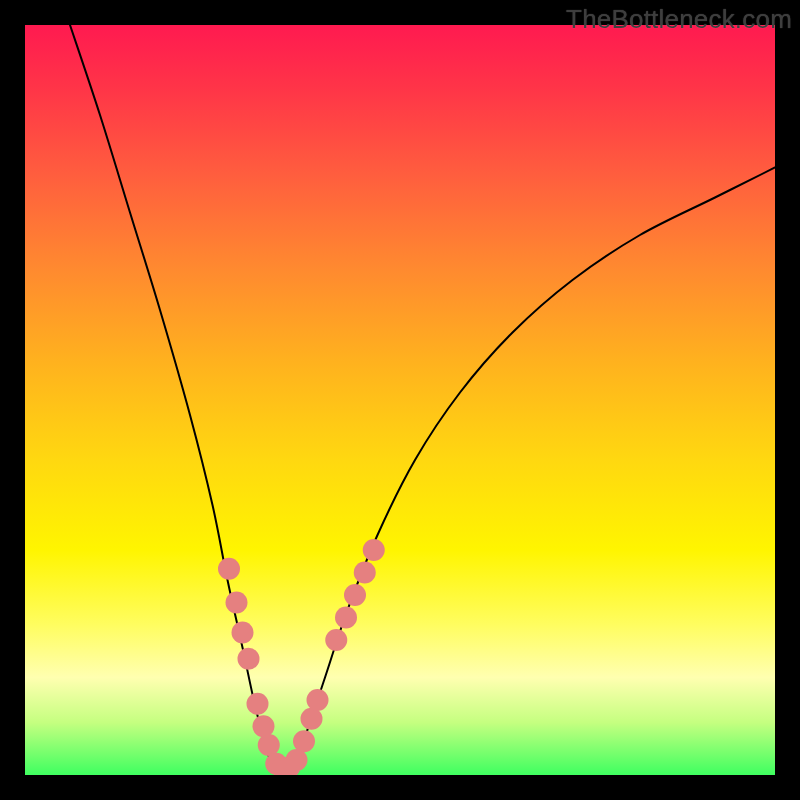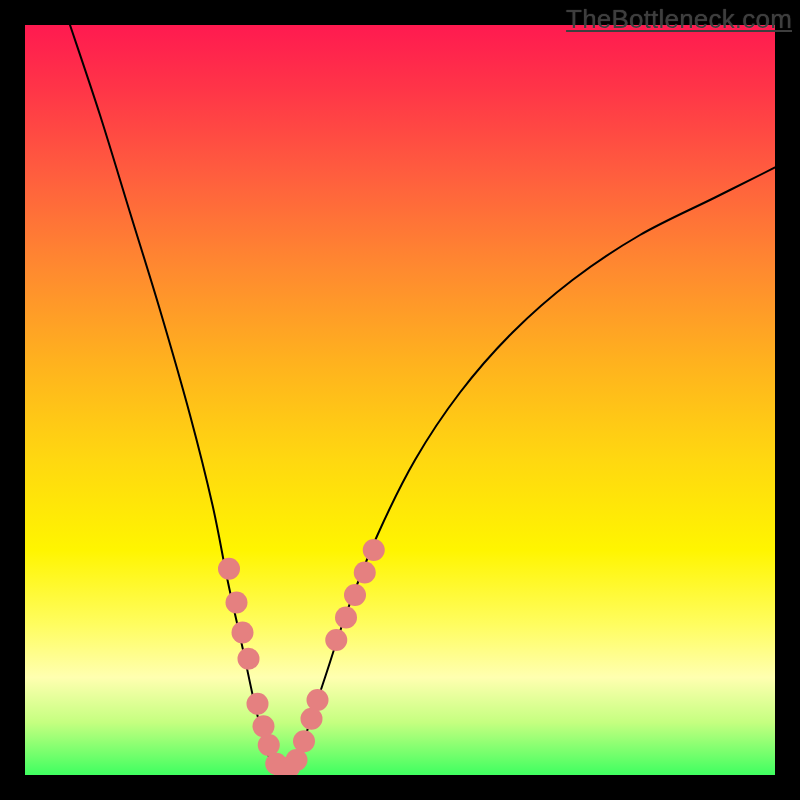--- a/index.html
+++ b/index.html
@@ -32,21 +32,20 @@
   }
   .watermark {
     position: absolute;
     top: 4px;
     right: 8px;
     color: #3e3e3e;
     font-size: 26px;
     font-weight: 500;
     letter-spacing: 0.2px;
     text-shadow: 0 0 1px rgba(255,255,255,0.3);
-    text-decoration: underline;
   }
   svg {
     position: absolute;
     left: 0;
     top: 0;
   }
 </style>
 </head>
 <body>
 

